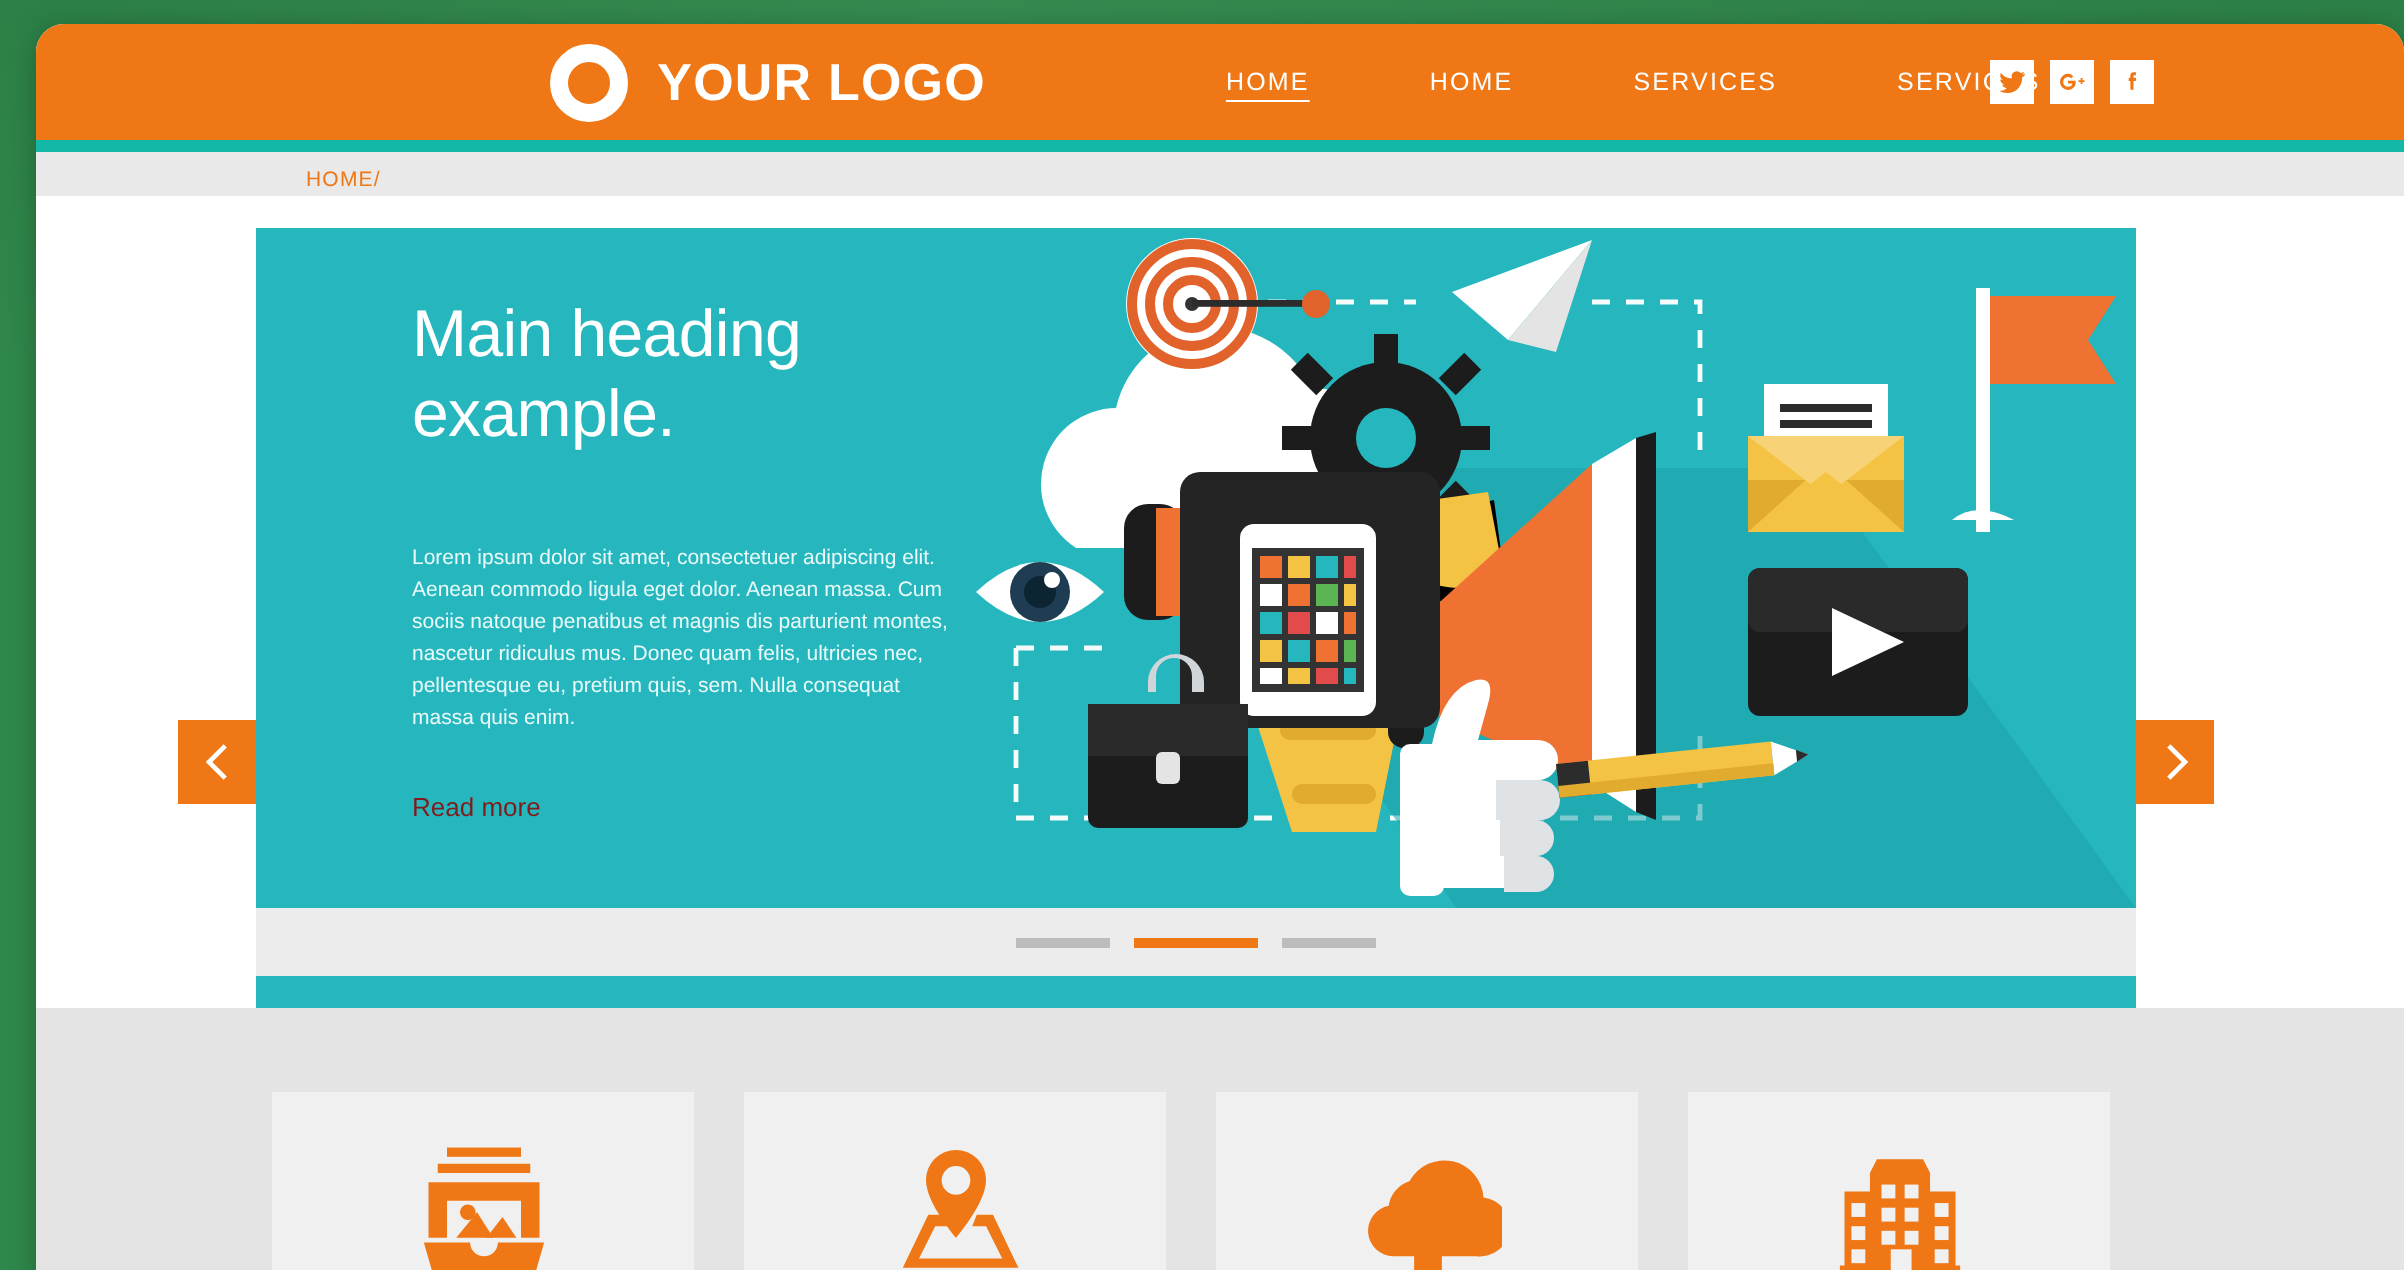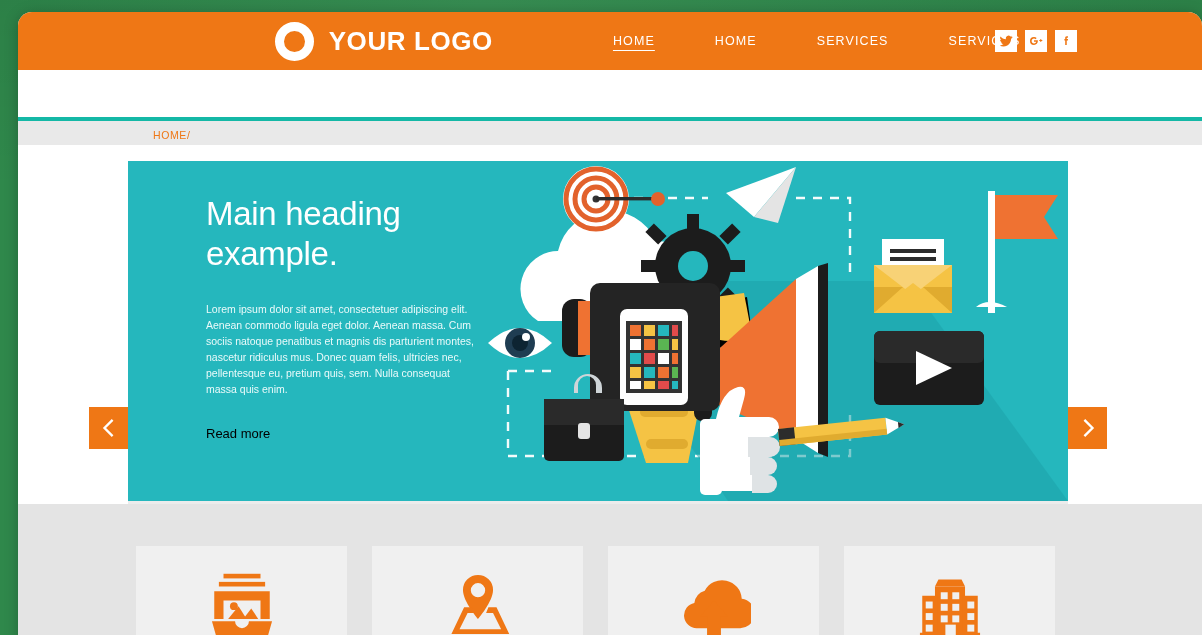--- a/index.html
+++ b/index.html
@@ -74,22 +74,21 @@
     width:22px; height:22px;
     background:#ffffff;
     display:flex; align-items:center; justify-content:center;
   }
   .soc svg{ width:14px; height:14px; fill:#ef7715; }
   
   .crumb-bar{
     position:relative;
     height:28px;
     background:#e9e9e9;
-    border-top:4px solid #14b8a6;
-    margin-top:47px;
+    border-top:6px solid #14b8a6;
   }
   .crumb{
     position:absolute;
     left:135px; top:8px;
     font-size:10.5px;
     color:#ef7715;
     letter-spacing:0.6px;
   }
   .crumb-notch{
     position:absolute;
@@ -119,29 +118,29 @@
     width:275px;
   }
   .slide-h{
     color:#ffffff;
     font-size:33px;
     line-height:1.2;
     font-weight:normal;
     letter-spacing:-0.3px;
   }
   .slide-p{
-    margin-top:29px;
+    margin-top:46px;
     color:#eafafa;
     font-size:10.5px;
     line-height:1.52;
   }
   .slide-more{
     display:inline-block;
     margin-top:28px;
-    color:#000000;
+    color:#7f1d1d;
     font-size:13px;
     text-decoration:none;
     text-align:center;
   }
   
   .art{ position:absolute; left:350px; top:0; width:590px; height:340px; }
   .art svg{ width:100%; height:100%; display:block; }
   
   .arrow{
     position:absolute;

